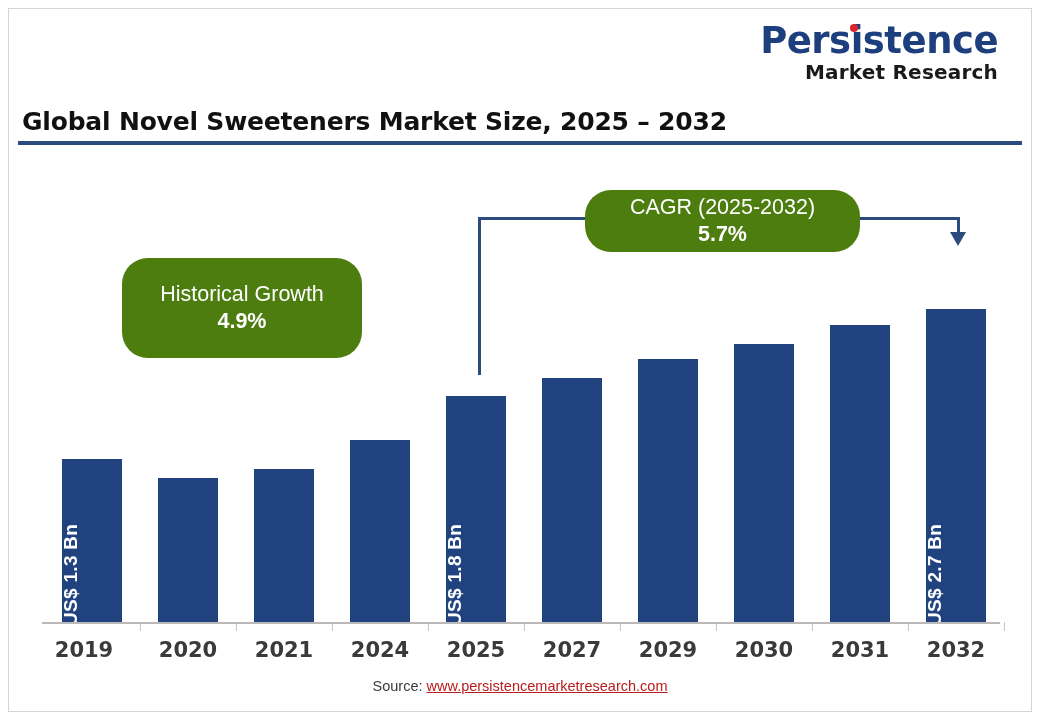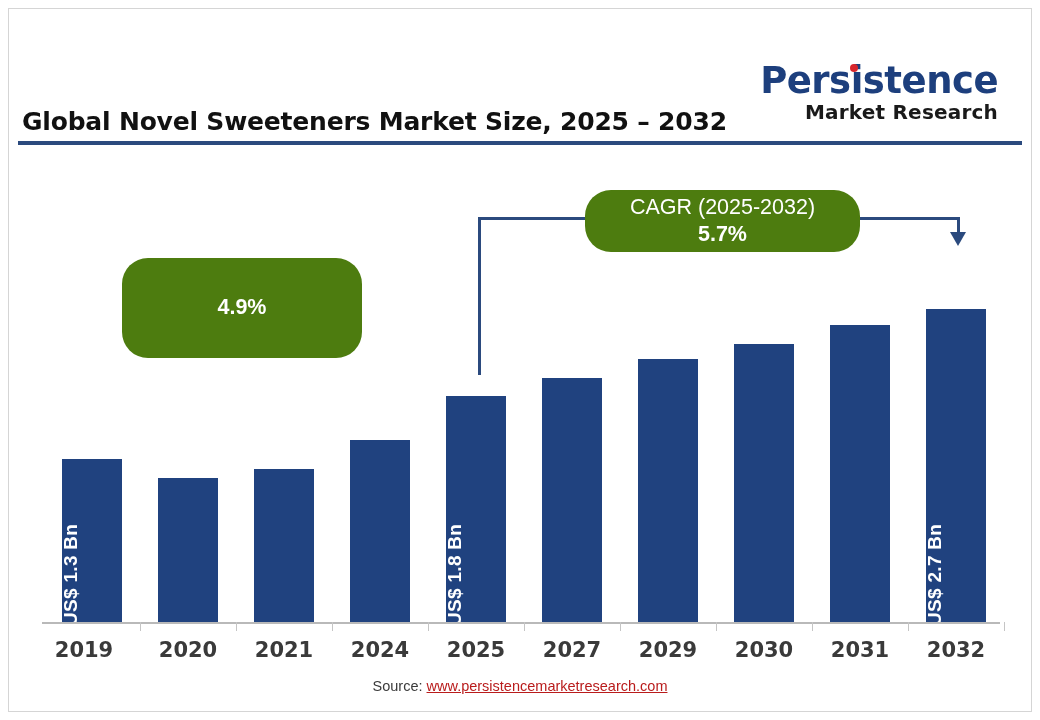--- a/index.html
+++ b/index.html
@@ -37,21 +37,20 @@
     line-height: 1;
   }
   .logo-main {
     font-family: "DejaVu Sans", sans-serif;
     font-size: 37px;
     font-weight: bold;
     color: #1d3f7d;
     letter-spacing: -0.5px;
     display: inline-block;
     position: relative;
-    margin-top: 40px;
   }
   .logo-dot {
     position: absolute;
     left: 90px;
     top: 2px;
     width: 8px;
     height: 8px;
     border-radius: 50%;
     background: #d8262c;
   }
@@ -278,20 +277,21 @@
         <div class="xlabel" style="left: 812px;">2031</div>
         <div class="xlabel" style="left: 908px;">2032</div>
       </div>
 
     <div class="conn-v-left"></div>
     <div class="conn-h"></div>
     <div class="conn-v-right"></div>
     <div class="conn-arrow"></div>
 
     <div class="callout callout-hist">
+      <div class="line">Historical Growth</div>
       <div class="value">4.9%</div>
     </div>
 
     <div class="callout callout-cagr">
       <div class="line">CAGR (2025-2032)</div>
       <div class="value">5.7%</div>
     </div>
   </div>
 
   <div class="source">

